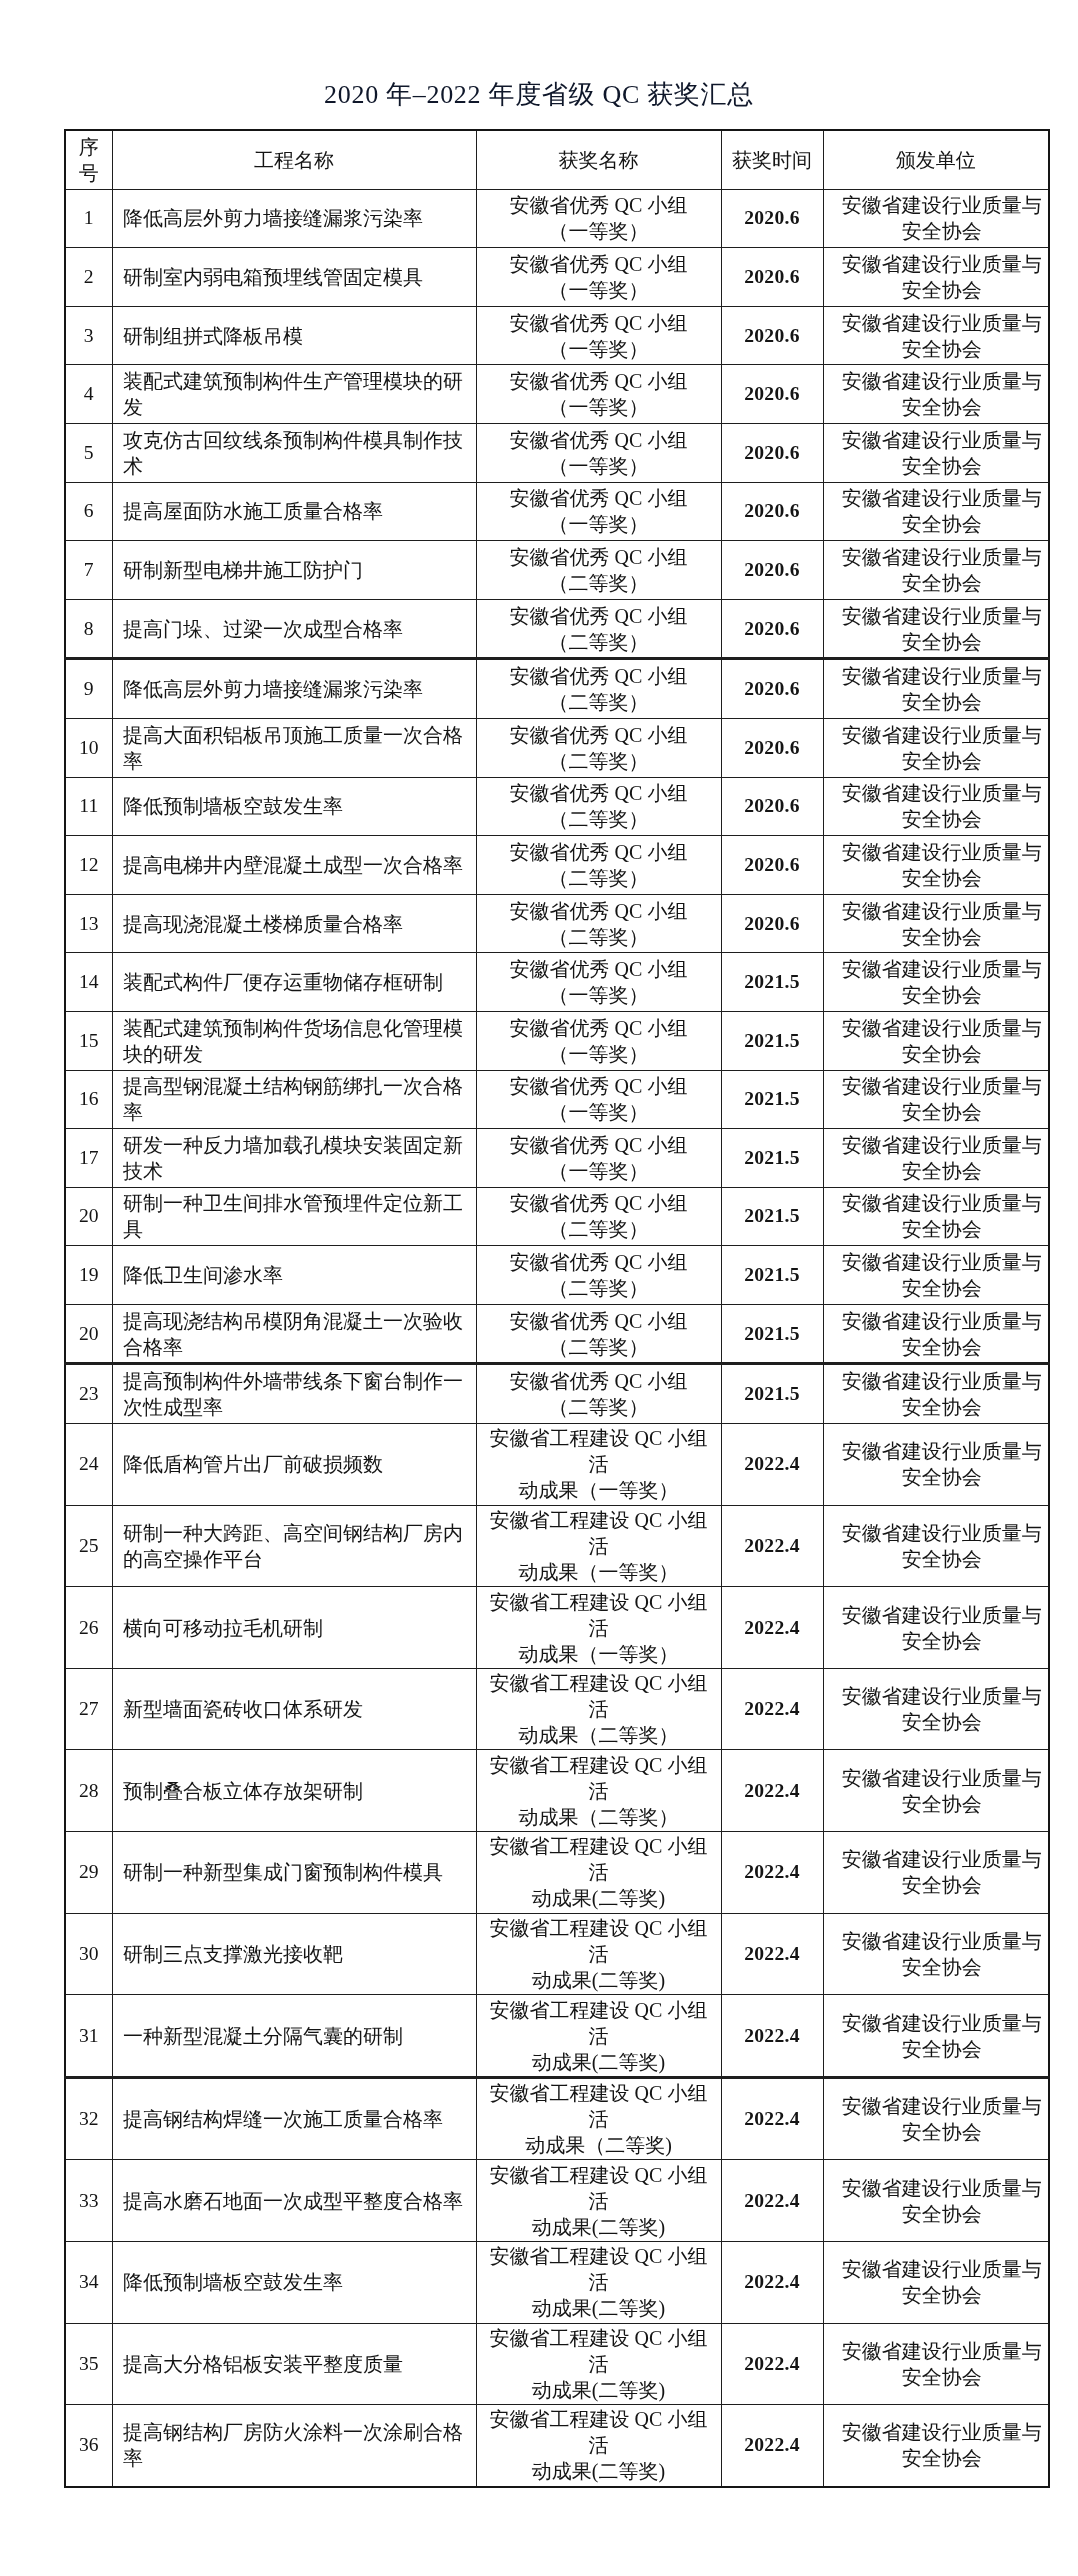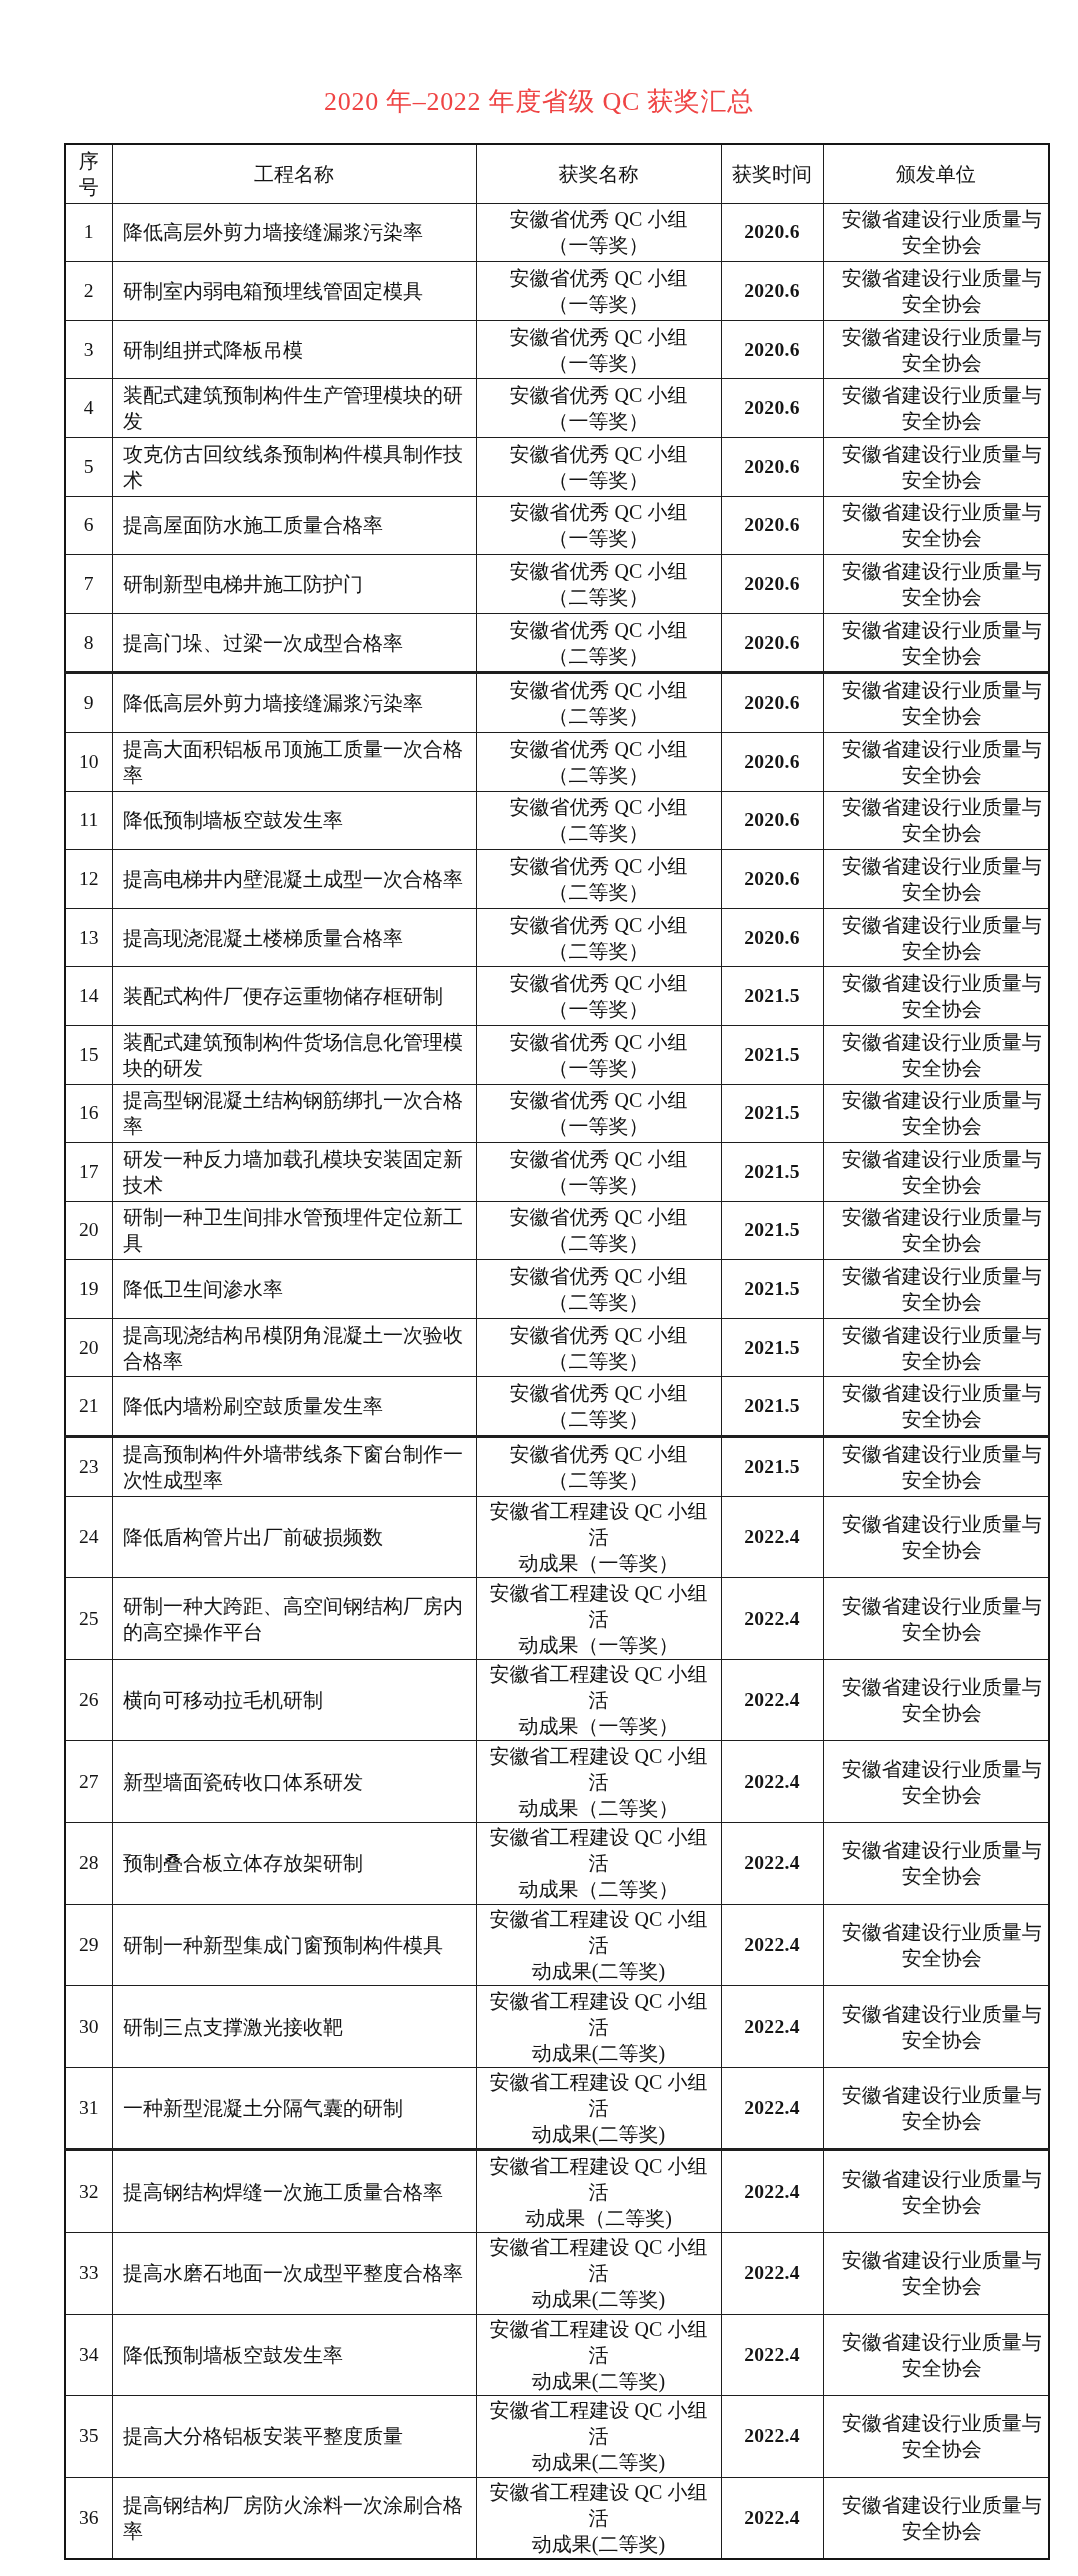--- a/index.html
+++ b/index.html
@@ -4,28 +4,28 @@
 <style>
   html,body{margin:0;padding:0;}
   body{
     width:1078px;height:2576px;
     background:#ffffff;
     color:#1a1a1a;
     font-family:"Liberation Serif","DejaVu Serif",serif;
   }
   .page{width:1078px;height:2576px;overflow:hidden;}
   .doc-title{
-    margin:7px;
+    margin:0;
     padding-top:77px;
     padding-bottom:17px;
     text-align:center;
     font-size:26px;
     font-weight:400;
     letter-spacing:0.7px;
-    color:#ef4444;
+    color:#0f172a;
   }
   table.awards{
     border-collapse:collapse;
     table-layout:fixed;
     margin-left:64px;
     width:984px;
     border:2px solid #151515;
   }
   th,td{
     border:1.3px solid #1e1e1e;
@@ -262,29 +262,20 @@
         <tr>
           <td class="num">20</td>
           <td class="project">提高现浇结构吊模阴角混凝土一次验收
 合格率</td>
           <td class="award">安徽省优秀 QC 小组
 （二等奖）</td>
           <td class="time">2021.5</td>
           <td class="unit">安徽省建设行业质量与
 安全协会</td>
         </tr>
-        <tr>
-          <td class="num">21</td>
-          <td class="project">降低内墙粉刷空鼓质量发生率</td>
-          <td class="award">安徽省优秀 QC 小组
-（二等奖）</td>
-          <td class="time">2021.5</td>
-          <td class="unit">安徽省建设行业质量与
-安全协会</td>
-        </tr>
         <tr class="thick-top">
           <td class="num">23</td>
           <td class="project">提高预制构件外墙带线条下窗台制作一
 次性成型率</td>
           <td class="award">安徽省优秀 QC 小组
 （二等奖）</td>
           <td class="time">2021.5</td>
           <td class="unit">安徽省建设行业质量与
 安全协会</td>
         </tr>

